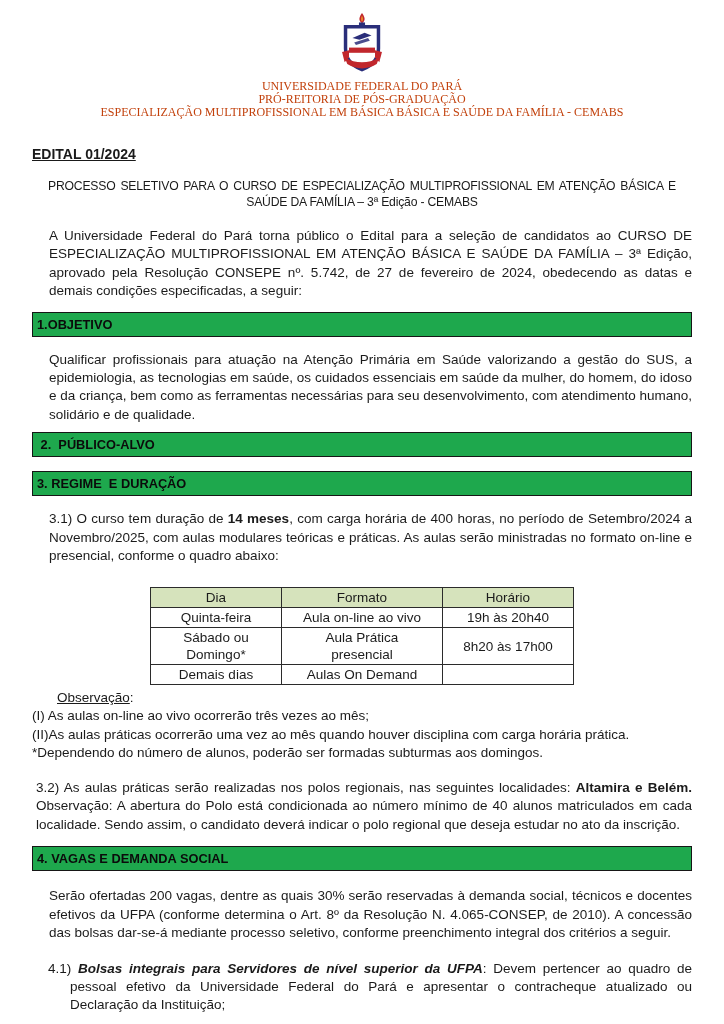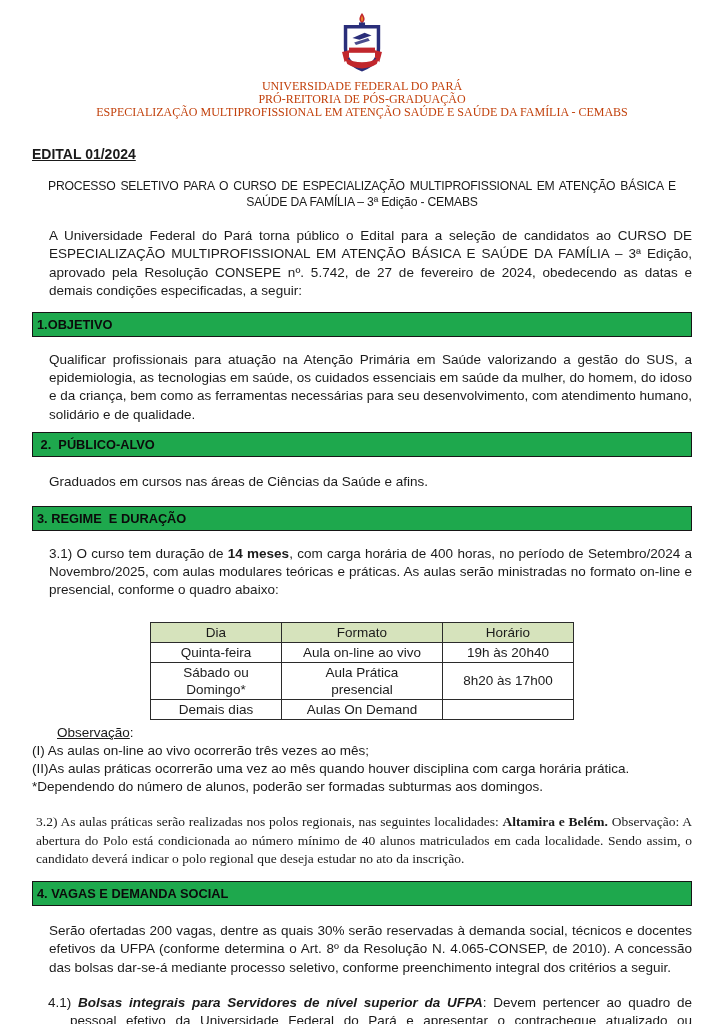--- a/index.html
+++ b/index.html
@@ -47,21 +47,21 @@
     padding:1px 6px;white-space:pre-line;font-weight:normal;line-height:17px;
   }
   table.schedule th{background:#d6e3bc;}
   .col-dia{width:118px;}
   .col-formato{width:148px;}
   .col-horario{width:118px;}
   
   .obs-title{margin-top:4px;padding-left:25px;font-size:13.5px;line-height:18px;}
   .obs-title u{text-decoration:underline;}
   .obs-item{font-size:13.5px;line-height:18.2px;text-align:left;}
-  .p32{padding-left:4px;margin-top:17px;font-family:Liberation Serif, serif;}
+  .p32{padding-left:4px;margin-top:17px;}
   .item41{
     margin-top:17px;padding-left:38px;text-indent:-22px;
     font-size:13.5px;line-height:18.4px;text-align:justify;
   }
   b.bi{font-style:italic;}
 </style>
 </head>
 <body>
 
 <div class="page">
@@ -74,36 +74,35 @@
       <path d="M11,17 L49,17 L49,42 C49,54 41.5,62 30,66.5 C18.5,62 11,54 11,42 Z" fill="#ffffff" stroke="#2a2e7a" stroke-width="4"></path>
       <path d="M19,30 L33,24 L41,27 L27,32 Z" fill="#2a2e7a"></path>
       <path d="M21,35 L37,30 L39,33 L23,38 Z" fill="#2a2e7a" opacity="0.85"></path>
       <path d="M15,41 L45,41 L45,47 L15,47 Z" fill="#c1272d"></path>
       <path d="M7,46 L15,44 L15,52 L10,58 Z" fill="#c1272d"></path>
       <path d="M53,46 L45,44 L45,52 L50,58 Z" fill="#c1272d"></path>
       <path d="M10,52 Q30,64 50,52 L47,60 Q30,70 13,60 Z" fill="#c1272d"></path>
     </svg>
     <div class="org-line">UNIVERSIDADE FEDERAL DO PARÁ</div>
     <div class="org-line">PRÓ-REITORIA DE PÓS-GRADUAÇÃO</div>
-    <div class="org-line">ESPECIALIZAÇÃO MULTIPROFISSIONAL EM ATENÇÃO SAÚDE E SAÚDE DA FAMÍLIA - CEMABS</div>
+    <div class="org-line">ESPECIALIZAÇÃO MULTIPROFISSIONAL EM BÁSICA BÁSICA E SAÚDE DA FAMÍLIA - CEMABS</div>
   </div>
 
   <div class="title">
     <span class="u">EDITAL 01/2024</span>
   </div>
 
   <div class="subtitle">PROCESSO SELETIVO PARA O CURSO DE ESPECIALIZAÇÃO MULTIPROFISSIONAL EM ATENÇÃO BÁSICA E SAÚDE DA FAMÍLIA – 3ª Edição - CEMABS</div>
 
   <p class="para indent1 mt-intro">A Universidade Federal do Pará torna público o Edital para a seleção de candidatos ao CURSO DE ESPECIALIZAÇÃO MULTIPROFISSIONAL EM ATENÇÃO BÁSICA E SAÚDE DA FAMÍLIA – 3ª Edição, aprovado pela Resolução CONSEPE nº. 5.742, de 27 de fevereiro de 2024, obedecendo as datas e demais condições especificadas, a seguir:</p>
 
   <div class="banner" style="margin-top:11px;">1.OBJETIVO</div>
   <p class="para indent1" style="margin-top:14px;">Qualificar profissionais para atuação na Atenção Primária em Saúde valorizando a gestão do SUS, a epidemiologia, as tecnologias em saúde, os cuidados essenciais em saúde da mulher, do homem, do idoso e da criança, bem como as ferramentas necessárias para seu desenvolvimento, com atendimento humano, solidário e de qualidade.</p>
 
   <div class="banner" style="margin-top:8px;"> 2.  PÚBLICO-ALVO</div>
-  <p class="para indent1" style="margin-top:16px;">Graduados em cursos nas áreas de Ciências da Saúde e afins.</p>
 
   <div class="banner" style="margin-top:14px;">3. REGIME  E DURAÇÃO</div>
   <p class="para indent1" style="margin-top:14px;">
     <span>3.1) O curso tem duração de </span><b>14 meses</b><span>, com carga horária de 400 horas, no período de Setembro/2024 a Novembro/2025, com aulas modulares teóricas e práticas. As aulas serão ministradas no formato on-line e presencial, conforme o quadro abaixo:</span>
   </p>
 
   <table class="schedule">
     <tbody>
         <tr>
       <th class="col-dia">Dia</th>

